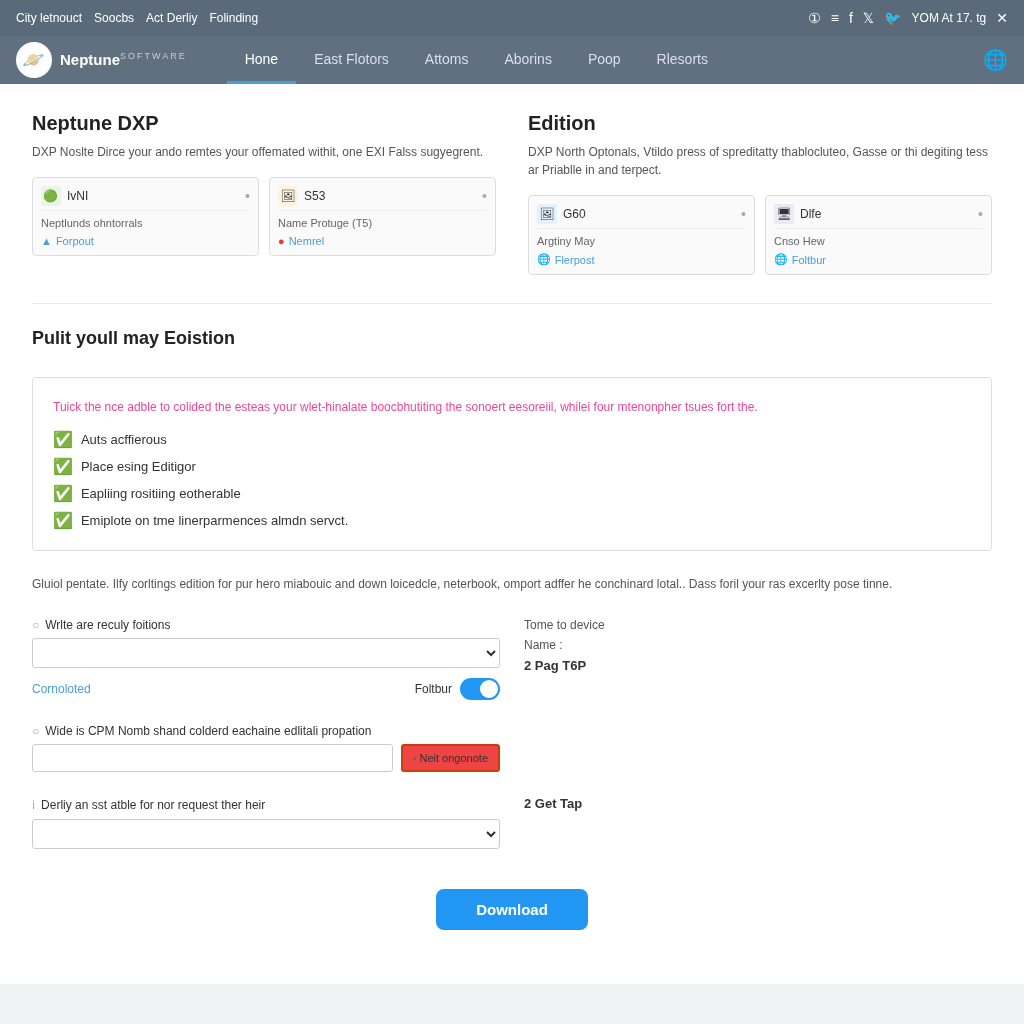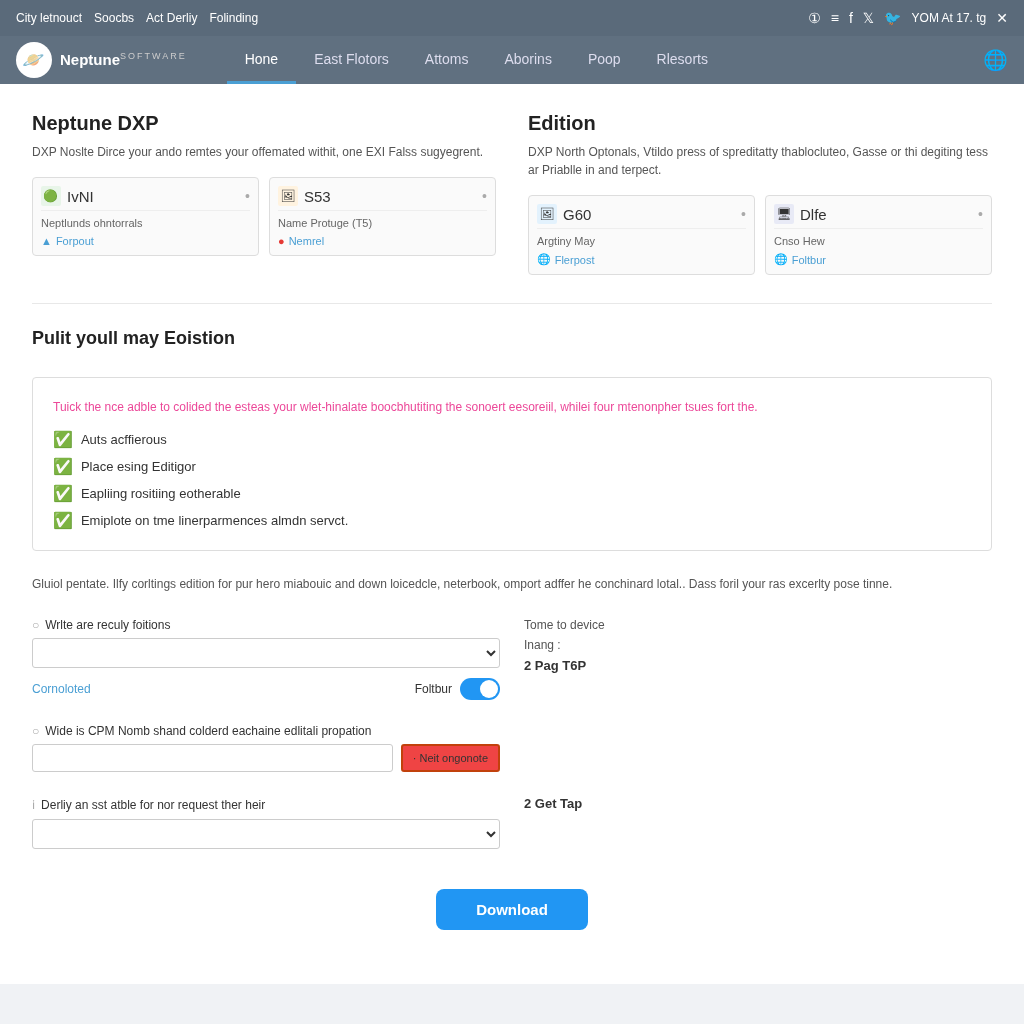--- a/index.html
+++ b/index.html
@@ -112,21 +112,21 @@
     }
     .card-icon {
       width: 20px;
       height: 20px;
       border-radius: 2px;
       display: flex;
       align-items: center;
       justify-content: center;
       font-size: 12px;
     }
-    .card-title { font-size: 15px; color: #333; flex: 1; }
+    .card-title { font-size: 12px; color: #333; flex: 1; }
     .card-dot { color: #aaa; font-size: 14px; }
     .card-subtitle { color: #666; font-size: 11px; margin-bottom: 6px; }
     .card-footer {
       display: flex;
       align-items: center;
       gap: 4px;
       font-size: 11px;
       color: #4a9fd4;
     }
     .card-footer-icon { font-size: 11px; }
@@ -376,21 +376,21 @@
         <div class="toggle-row">
           <span class="form-link">Cornoloted</span>
           <span style="margin-left:auto; font-size:12px; color:#333;">Foltbur</span>
           <div class="toggle">
             <div class="toggle-knob"></div>
           </div>
         </div>
       </div>
       <div class="form-right">
         <div class="form-info-label">Tome to device</div>
-        <div class="form-info-label">Inang :</div>
+        <div class="form-info-label">Name :</div>
         <div class="form-info-value">2 Pag T6P</div>
       </div>
     </div>
 
     <div class="form-row">
       <div class="form-group">
         <label class="form-label">
           <span class="form-label-icon">○</span>
           <span>Wide is CPM Nomb shand colderd eachaine edlitali propation</span>
         </label>

